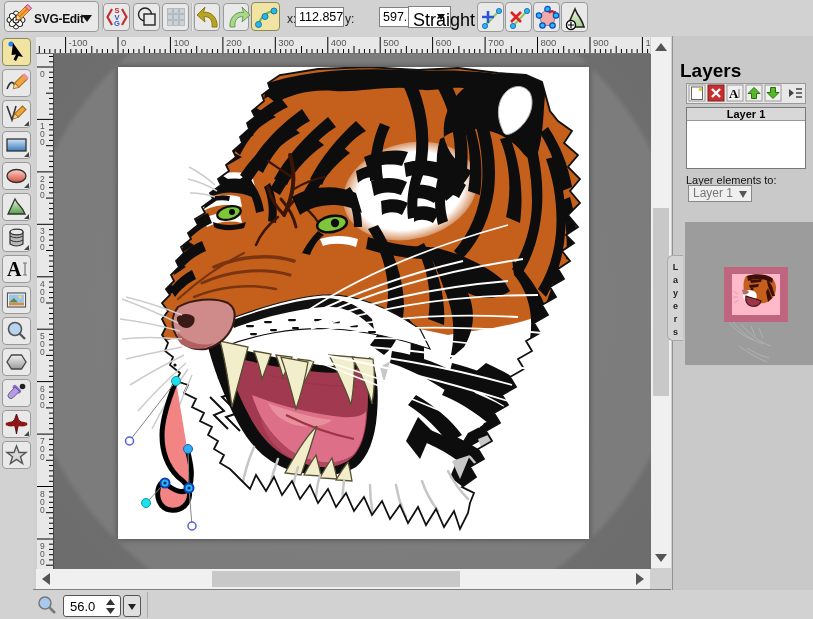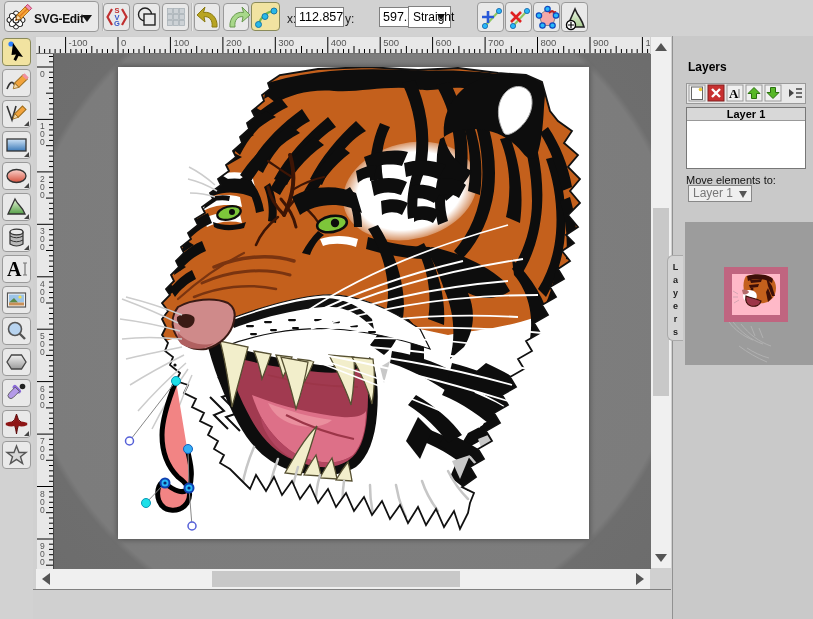--- a/index.html
+++ b/index.html
@@ -10,21 +10,21 @@
 
 #topbar { position:absolute; left:0; top:0; width:813px; height:36px; background:#d2d2d2; }
 #logo-btn { left:4px; top:1px; width:95px; height:31px; }
 #logo-btn .txt { position:absolute; left:29px; top:10px; font-size:12px; font-weight:bold; color:#111; letter-spacing:-0.3px; }
 #logo-btn .tri { position:absolute; right:6px; top:13px; width:0; height:0; border-left:5px solid transparent; border-right:5px solid transparent; border-top:7px solid #111; }
 .tb { width:27px; height:28px; top:3px; }
 .tbi { position:absolute; left:1px; top:1px; }
 #ybtn { background:#f1e3a1; border-color:#8a8a5a; }
 .lbl { position:absolute; top:12px; font-size:12px; color:#222; }
 .inp { position:absolute; top:7px; height:20px; background:#fff; border:1px solid #808080; font-size:12.5px; color:#000000; padding:2px 0 0 3px; }
-#selStraight { position:absolute; left:408px; top:6px; width:43px; height:22px; background:#fff; border:1px solid #808080; font-size:12px; padding:3px 16px 0 4px; }
+#selStraight { position:absolute; left:408px; top:6px; width:43px; height:22px; background:#fff; border:1px solid #808080; font-size:18px; padding:3px 16px 0 4px; }
 #selStraight .tri { position:absolute; right:5px; top:7px; width:0; height:0; border-left:4px solid transparent; border-right:4px solid transparent; border-top:6px solid #111; }
 
 #leftbar { position:absolute; left:0; top:36px; width:33px; height:583px; background:#d2d2d2; }
 .lb { left:2px; width:29px; height:28px; }
 .lbsel { background:#f1e3a1; border-color:#8a8a5a; }
 .fly::after { content:""; position:absolute; right:1px; bottom:1px; width:0; height:0; border-left:5px solid transparent; border-bottom:5px solid #444; }
 
 #ruler-top { position:absolute; left:36px; top:37px; width:614px; height:17px; background:#e8e8e8; border-bottom:1px solid #737373; overflow:hidden; }
 #ruler-left { position:absolute; left:37px; top:54px; width:17px; height:515px; background:#e8e8e8; border-right:1px solid #444; overflow:hidden; }
 #corner { position:absolute; left:36px; top:37px; width:18px; height:17px; background:#e8e8e8; }
@@ -38,21 +38,21 @@
 #hscroll { position:absolute; left:36px; top:569px; width:614px; height:20px; background:#f0f0f0; }
 #hthumb { position:absolute; left:176px; top:2px; width:248px; height:16px; background:#c8c8c8; }
 .sarrow { position:absolute; width:0; height:0; }
 #bottomline { position:absolute; left:33px; top:589px; width:638px; height:1px; background:#808080; }
 
 #bottombar { position:absolute; left:0; top:590px; width:813px; height:29px; background:#d2d2d2; z-index:5; }
 #zoominp { position:absolute; left:63px; top:5px; width:58px; height:22px; background:#fff; border:1px solid #555; border-radius:3px; font-size:13px; padding:3px 0 0 6px; }
 #zoomdrop { position:absolute; left:123px; top:5px; width:18px; height:22px; background:#e0e0e0; border:1px solid #555; border-radius:3px; }
 
 #rightpanel { position:absolute; left:672px; top:36px; width:141px; height:583px; background:#c9c9c9; border-left:1px solid #919191; }
-#rightpanel h3 { position:absolute; left:15px; top:24px; font-size:12px; color:#000;text-align:right; }
+#rightpanel h3 { position:absolute; left:7px; top:24px; font-size:19px; color:#000;text-align:right; }
 #layerbtns { position:absolute; left:13px; top:47px; width:120px; height:21px; background:#e8e8e8; border:1px solid #999; }
 #layerlist { position:absolute; left:13px; top:71px; width:120px; height:62px; background:#fff; border:1px solid #777; }
 #layerlist .hdr { height:13px; background:#d8d8d8; border-bottom:1px solid #999; font-size:11px; font-weight:bold; text-align:center; line-height:13px; }
 #moveto { position:absolute; left:13px; top:138px; font-size:11px; color:#111; }
 #layersel { position:absolute; left:15px; top:149px; width:64px; height:17px; background:#efefef; border:1px solid #888; font-size:12px; color:#777; padding-left:4px; }
 #sidepanel { position:absolute; left:12px; top:186px; width:129px; height:143px; background:#9c9c9c; }
 #thumb { position:absolute; left:39px; top:45px; width:64px; height:55px; background:#c06580; }
 #thumb .in { position:absolute; left:8px; top:7px; width:48px; height:41px; background:#ffb9c8; }
 #layertab { position:absolute; left:-6px; top:219px; width:16px; height:86px; background:#d4d4d4; border:1px solid #aaa; border-right:none; border-radius:6px 0 0 6px; font-size:9px; font-weight:bold; color:#222; text-align:center; line-height:13px; padding-top:5px; }
 </style>
@@ -667,20 +667,36 @@
     <div class="sarrow" style="left:4px;top:6px;border-left:6px solid transparent;border-right:6px solid transparent;border-bottom:8px solid #555;"></div>
     <div class="sarrow" style="left:4px;top:517px;border-left:6px solid transparent;border-right:6px solid transparent;border-top:8px solid #555;"></div>
   </div>
   <div id="hscroll">
     <div id="hthumb"></div>
     <div class="sarrow" style="left:6px;top:4px;border-top:6px solid transparent;border-bottom:6px solid transparent;border-right:8px solid #555;"></div>
     <div class="sarrow" style="left:600px;top:4px;border-top:6px solid transparent;border-bottom:6px solid transparent;border-left:8px solid #555;"></div>
   </div>
   <div id="bottomline"></div>
 
+  <div id="bottombar">
+    <svg style="position:absolute;left:36px;top:4px;" width="22" height="22" viewBox="0 0 22 22">
+      <circle cx="9" cy="9" r="6" fill="#a8c8f0" stroke="#777" stroke-width="1.5"></circle>
+      <line x1="13.5" y1="13.5" x2="19" y2="19" stroke="#777" stroke-width="2.5"></line>
+    </svg>
+    <div id="zoominp">56.0
+      <svg style="position:absolute;right:4px;top:3px;" width="11" height="15" viewBox="0 0 11 15">
+        <path d="M5.5 0 L10 6 L1 6 Z" fill="#333"></path>
+        <path d="M5.5 15 L10 9 L1 9 Z" fill="#333"></path>
+      </svg>
+    </div>
+    <div id="zoomdrop">
+        <div style="position:absolute;left:4px;top:8px;width:0;height:0;border-left:4px solid transparent;border-right:4px solid transparent;border-top:6px solid #222;"></div>
+      </div>
+    <div style="position:absolute;left:147px;top:2px;width:1px;height:26px;background:#aaa;"></div>
+  </div>
 
   <div id="rightpanel">
     <h3>Layers</h3>
     <div id="layerbtns">
       <svg width="118" height="19" viewBox="0 0 118 19">
         <g transform="translate(2,1)">
           <rect x="0" y="0" width="16" height="16" fill="#f4f4f4" stroke="#999"></rect>
           <rect x="2.5" y="2" width="11" height="12.5" fill="#fff" stroke="#666"></rect>
           <circle cx="11.5" cy="4.5" r="1.8" fill="#e8c838"></circle>
         </g>
@@ -703,21 +719,21 @@
         </g>
         <g transform="translate(100,1)">
           <path d="M2 4 L7 8 L2 12 Z" fill="#444"></path>
           <path d="M9 4 H15 M9 8 H15 M9 12 H15" stroke="#444" stroke-width="1.6"></path>
         </g>
       </svg>
     </div>
     <div id="layerlist">
         <div class="hdr">Layer 1</div>
       </div>
-    <div id="moveto">Move elements to:</div>
+    <div id="moveto">Layer elements to:</div>
     <div id="layersel">Layer 1<svg style="position:absolute;right:4px;top:5px;" width="8" height="7" viewBox="0 0 8 7">
           <path d="M0 0 L8 0 L4 7 Z" fill="#555"></path>
         </svg></div>
     <div id="sidepanel">
       <div id="thumb">
           <div class="in"><svg width="48" height="41" viewBox="0 0 48 41">
         <path fill="#c4601c" d="M14,2 C22,0 34,0 40,4 C44,8 45,14 43,20 C41,25 37,28 32,29 C26,30 19,28 15,24 C11,19 10,8 14,2 Z"></path>
         <g fill="#3d0f08">
           <path d="M15,2 C24,-1 36,0 41,5 L40,9 C33,4 22,4 16,7 Z"></path>
           <path d="M34,3 L40,12 L43,22 L40,22 L36,12 Z"></path>

